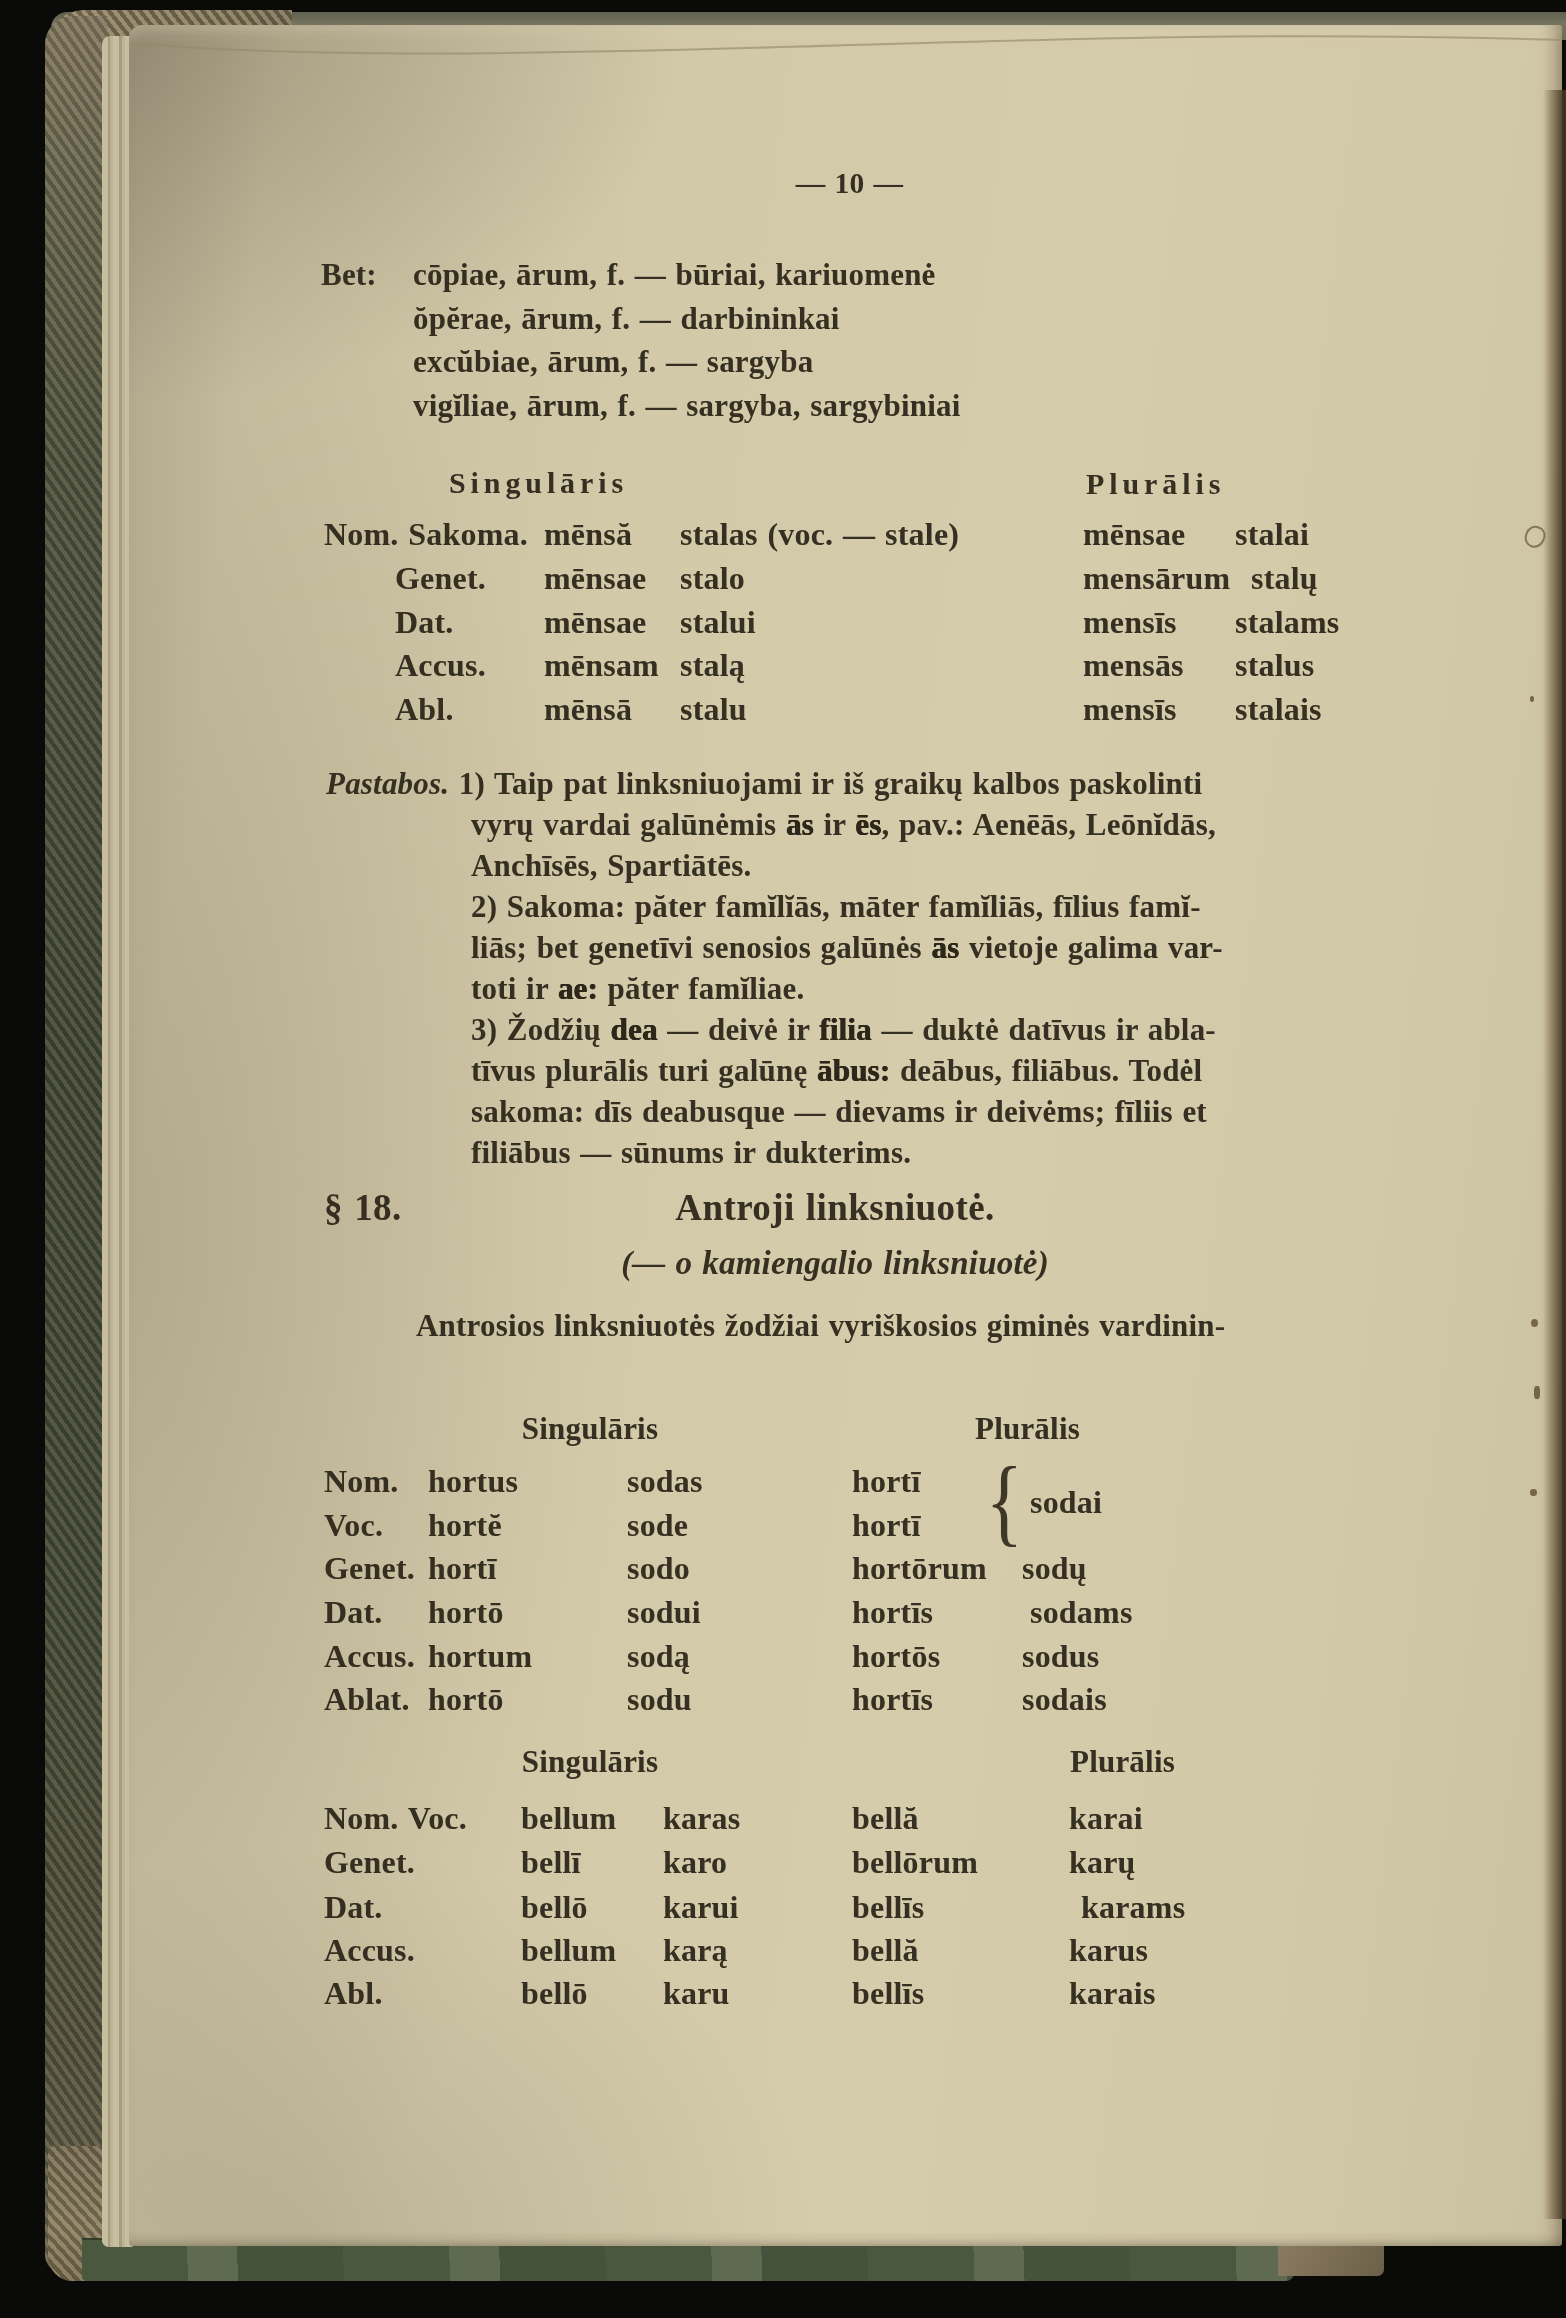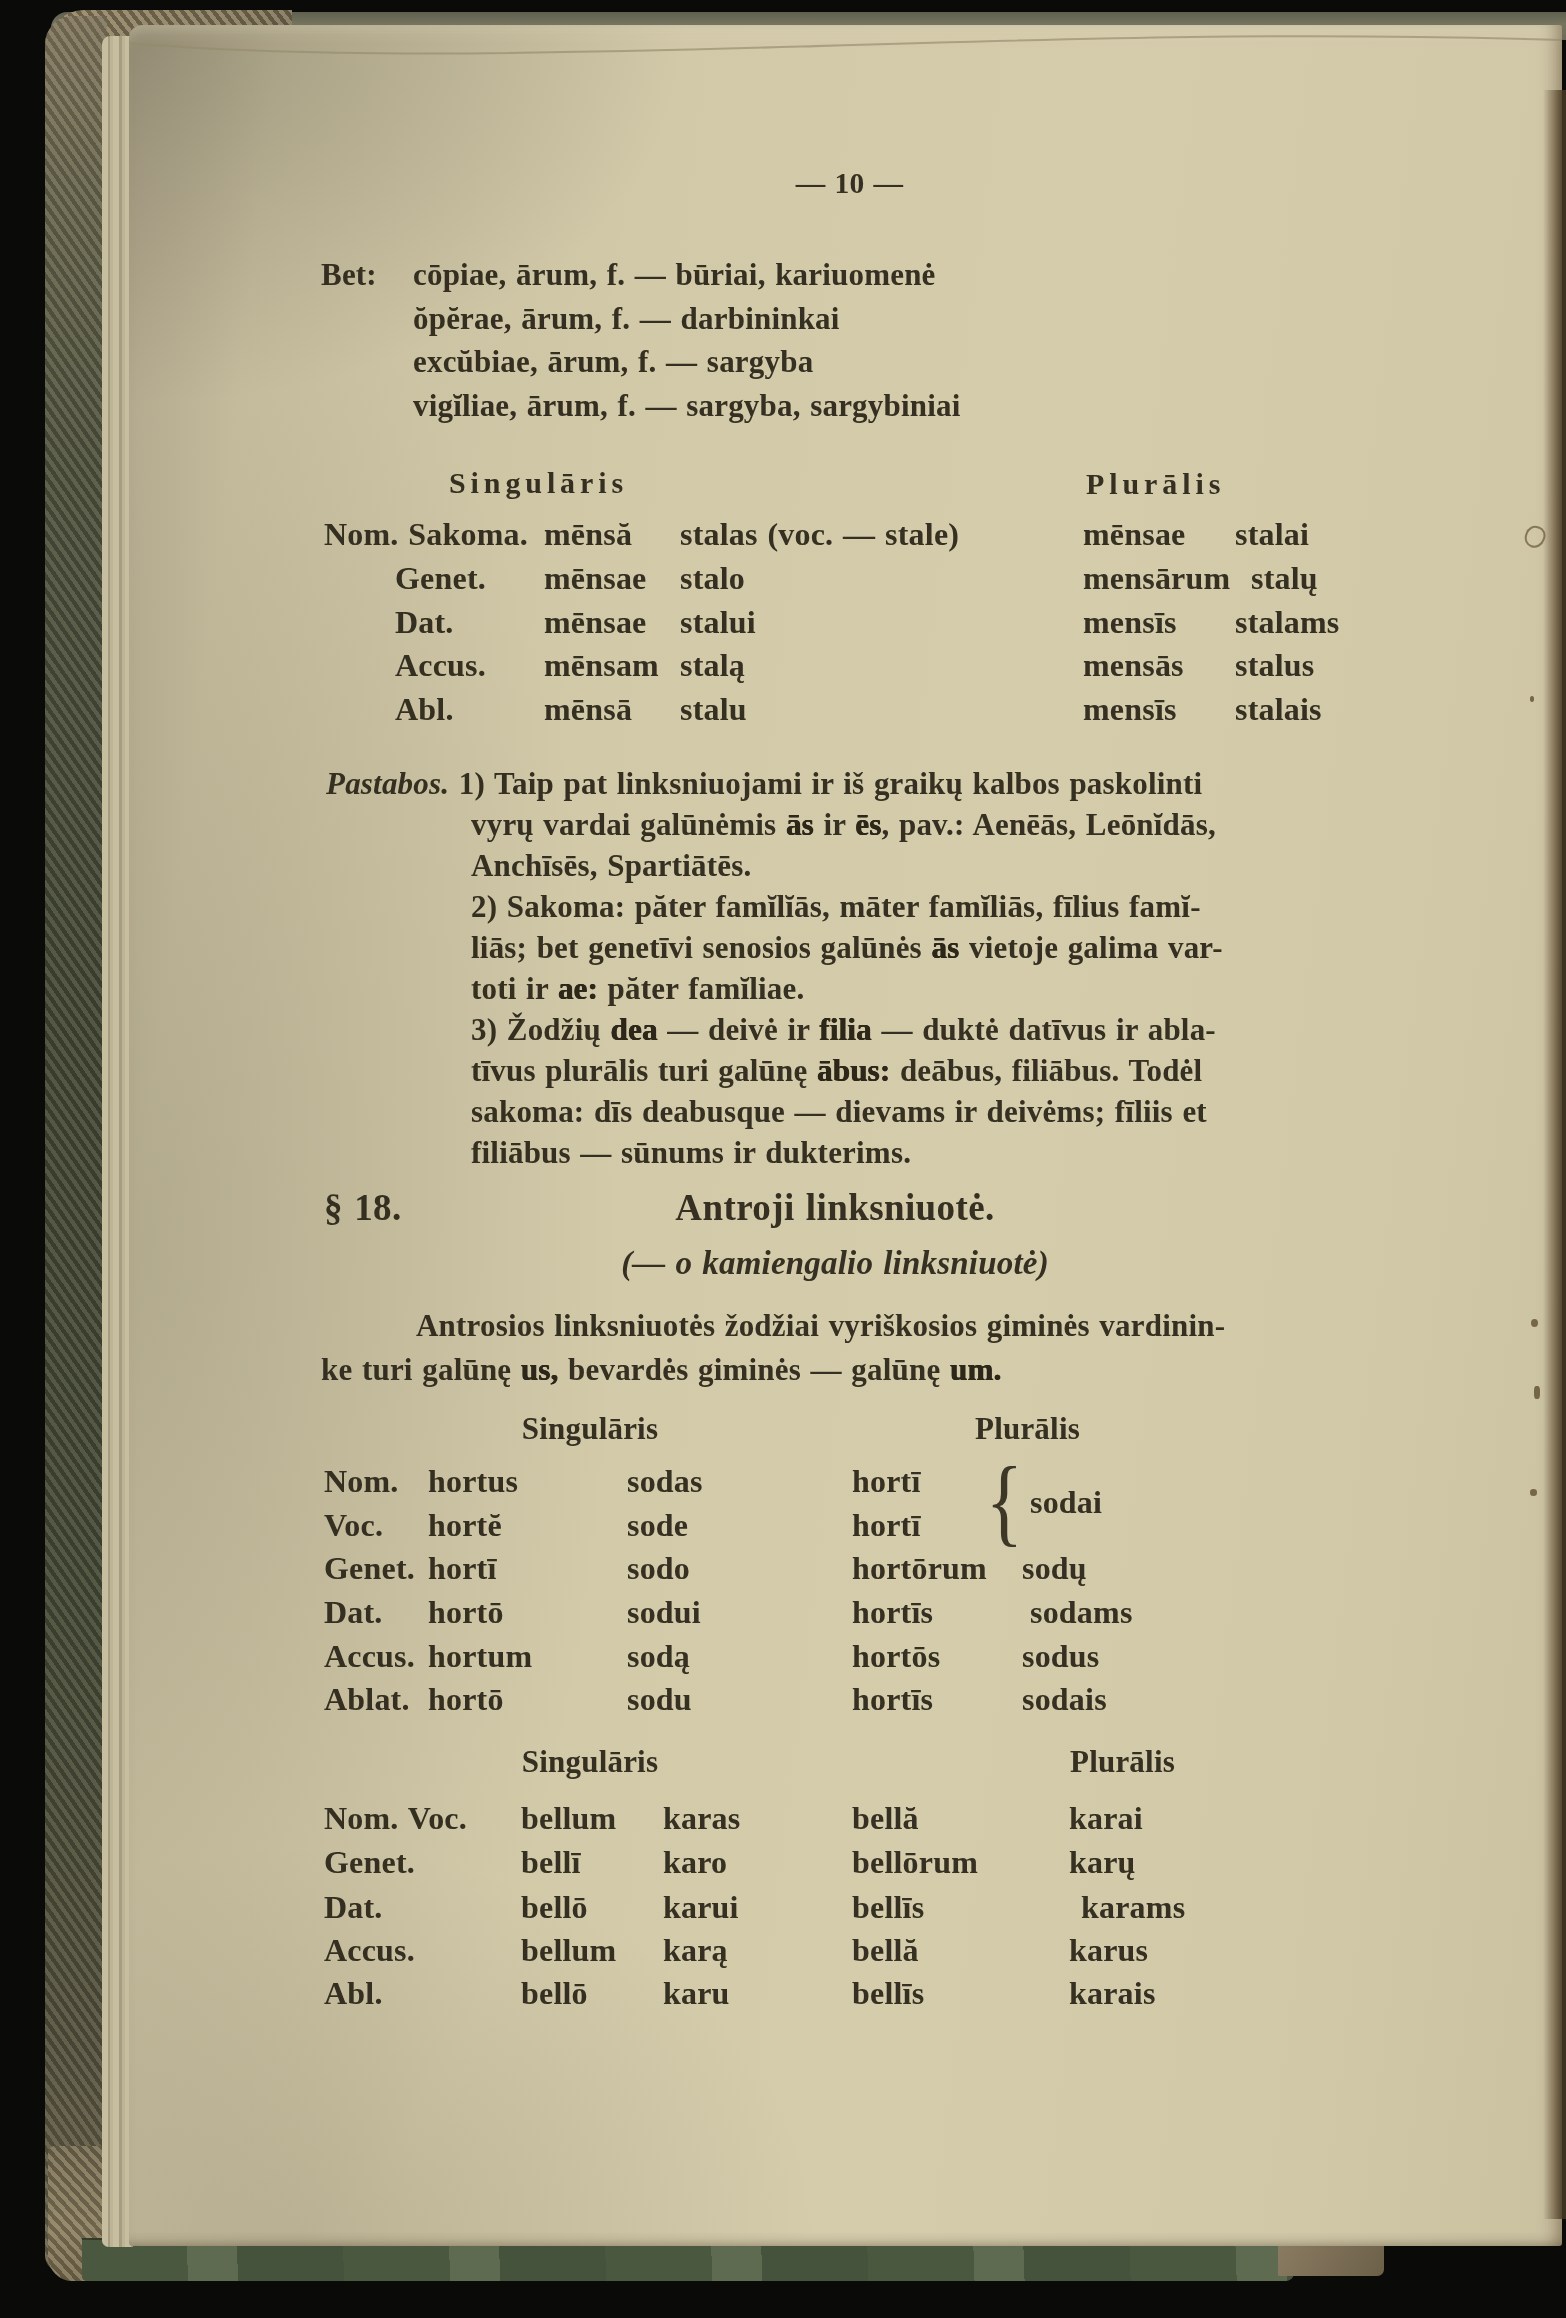--- a/index.html
+++ b/index.html
@@ -158,21 +158,20 @@
     <div class="line"><span>tīvus plurālis turi galūnę </span><span class="seg-b">ābus:</span><span> deābus, filiābus. Todėl</span></div>
     <div class="line"><span>sakoma: dīs deabusque — dievams ir deivėms; fīliis et</span></div>
     <div class="line"><span>filiābus — sūnums ir dukterims.</span></div>
   </div>
 
   <div class="txt heading" style="left:324px;top:1186px;">§ 18.</div>
   <div class="txt heading center" style="left:573px;top:1186px;width:524px;">Antroji linksniuotė.</div>
   <div class="txt subtitle center" style="left:573px;top:1244px;width:524px;font-style:italic;">(— o kamiengalio linksniuotė)</div>
 
   <div class="para" style="left:416px;top:1304px;line-height:44px;"><span>Antrosios linksniuotės žodžiai vyriškosios giminės vardinin-</span></div>
-  <div class="para" style="left:321px;top:1348px;line-height:44px;"><span>ke turi galūnę </span><span class="seg-b">us,</span><span> bevardės giminės — galūnę </span><span class="seg-b">um.</span></div>
 
   <div>
     <div class="txt center" style="left:508px;top:1410px;width:164px;">Singulāris</div>
     <div class="txt center" style="left:954px;top:1410px;width:147px;">Plurālis</div>
 
     <span class="brace" style="left:981px;top:1456px;">{</span>
     <span class="cell" style="left:1030px;top:1484px;">sodai</span>
 
     <div class="trow" style="top:1463px">
       <span class="cell" style="left:324px">Nom.</span>

